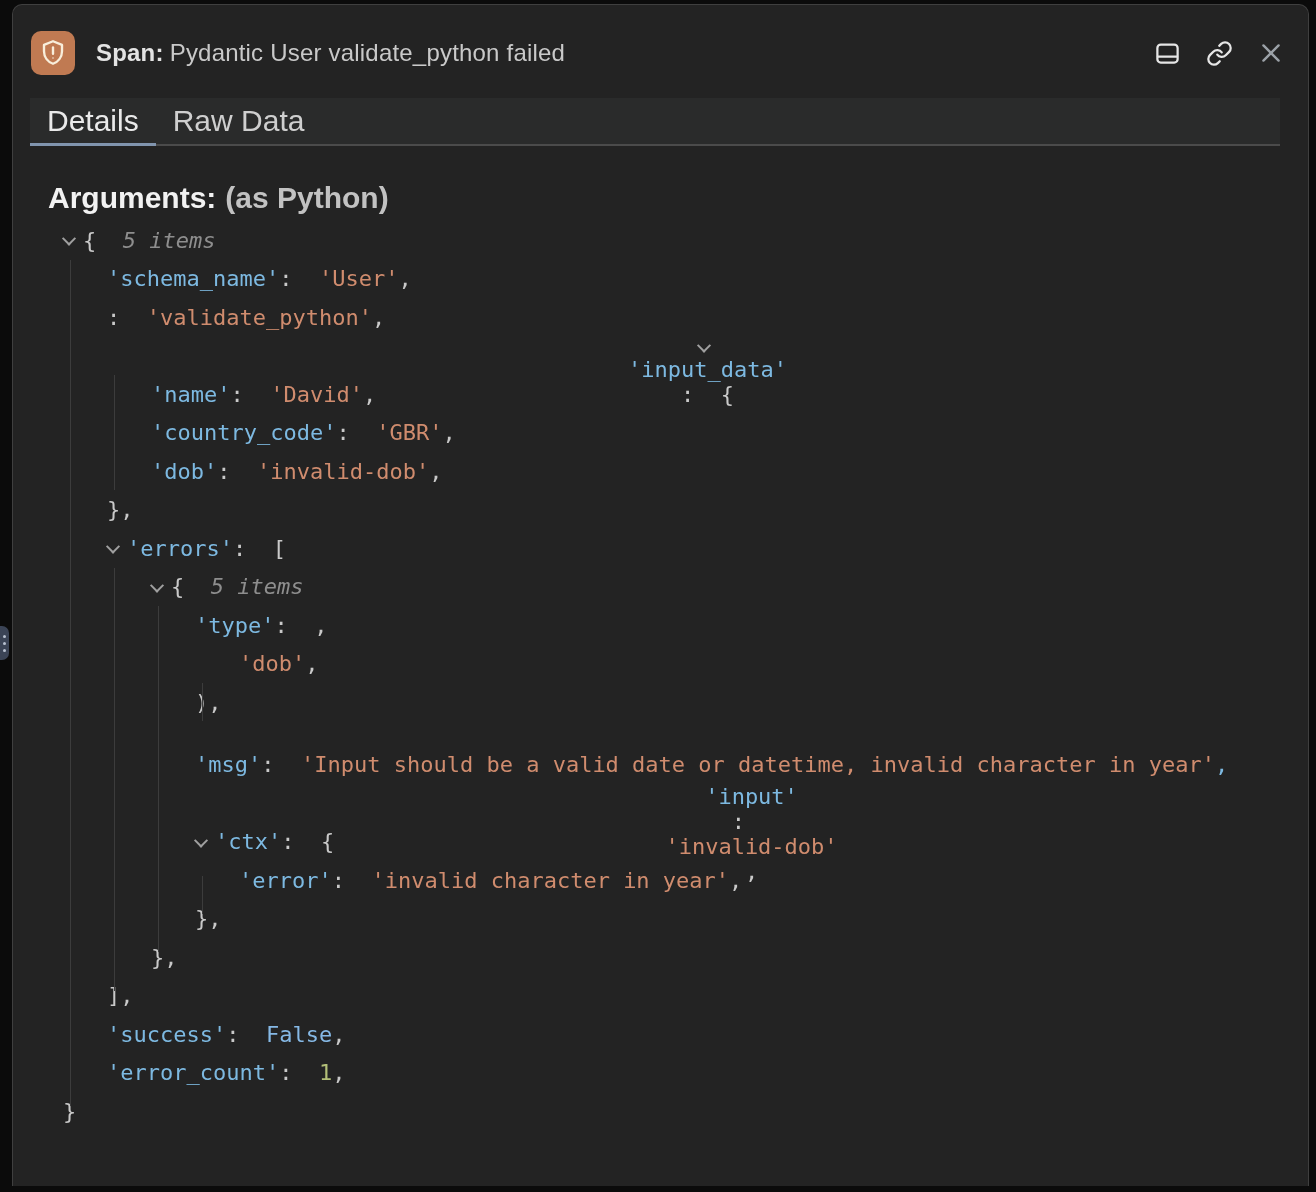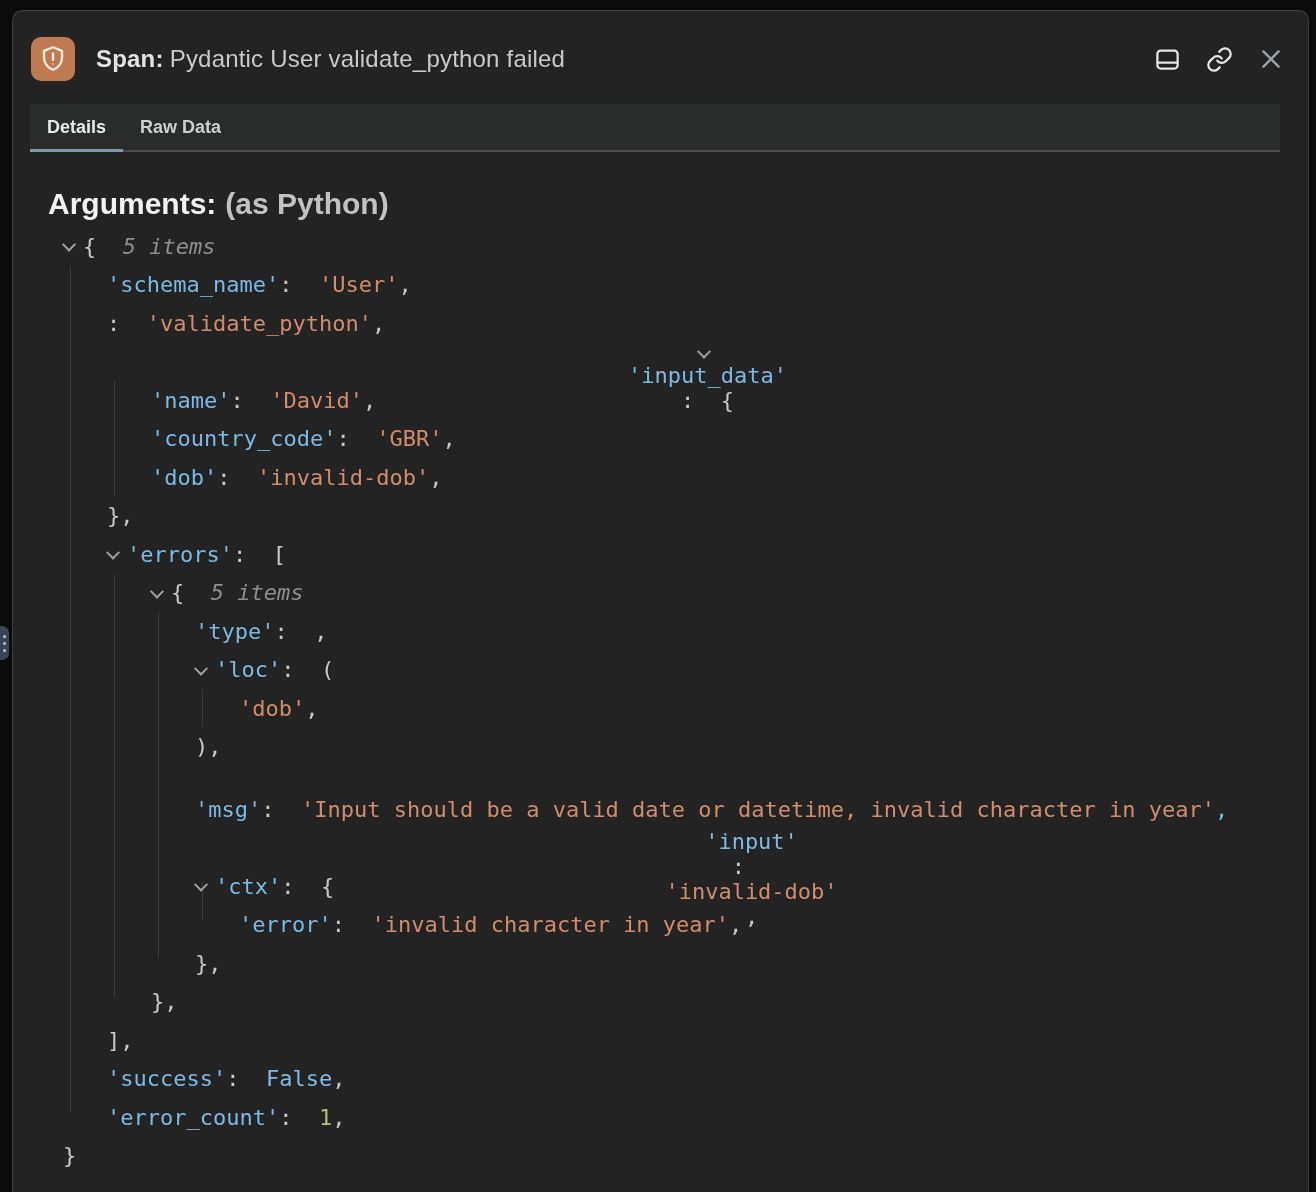--- a/index.html
+++ b/index.html
@@ -14,21 +14,21 @@
   }
   *{margin:0;padding:0;box-sizing:border-box;}
   html,body{width:1316px;height:1192px;overflow:hidden;}
   body{
     background:#0b0b0b;
     font-family:"Liberation Sans", sans-serif;
     position:relative;
   }
   .panel{
     position:absolute;
-    left:12px; top:10px;
+    left:12px; top:4px;
     width:1297px; height:1182px;
     background:#232323;
     border:1px solid #3f3f3f;
     border-bottom:none;
     border-radius:10px 10px 0 0;
     overflow:hidden;
   }
   
   .panel-header{
     display:flex; align-items:center;
@@ -70,24 +70,23 @@
     width:1250px;
     height:48px;
     background:#2a2b2b;
     border-bottom:2px solid #4b4b4b;
     display:flex;
   }
   .tab{
     position:relative;
     display:flex;align-items:center;
     padding:0 17px;
-    font-size:18px;
+    font-size:30px;
     color:#cfcfcf;
     cursor:pointer;
-    font-weight:bold;
   }
   .tab.active{color:#eaeaea;}
   .tab.active::after{
     content:"";
     position:absolute;left:0;right:0;bottom:-2px;
     height:3px;background:var(--accent-underline);
   }
   
   .content{padding:32px 0 0 23px;}
   .section-heading{
@@ -213,21 +212,20 @@
         <div class="row" style="padding-left: 71px;"><span class="key">'schema_name'</span><span class="punct">:  </span><span class="str">'User'</span><span class="punct">,</span></div>
         <div class="row" style="padding-left: 71px;"><span class="punct">:  </span><span class="str">'validate_python'</span><span class="punct">,</span></div>
         <div class="row" style="padding-left: 71px; flex-direction: column;"><span class="chev"></span><span class="key">'input_data'</span><span class="punct">:  {</span></div>
         <div class="row" style="padding-left: 115px;"><span class="key">'name'</span><span class="punct">:  </span><span class="str">'David'</span><span class="punct">,</span></div>
         <div class="row" style="padding-left: 115px;"><span class="key">'country_code'</span><span class="punct">:  </span><span class="str">'GBR'</span><span class="punct">,</span></div>
         <div class="row" style="padding-left: 115px;"><span class="key">'dob'</span><span class="punct">:  </span><span class="str">'invalid-dob'</span><span class="punct">,</span></div>
         <div class="row" style="padding-left: 71px;"><span class="punct">},</span></div>
         <div class="row" style="padding-left: 71px;"><span class="chev"></span><span class="key">'errors'</span><span class="punct">:  [</span></div>
         <div class="row" style="padding-left: 115px;"><span class="chev"></span><span class="punct">{  </span><span class="items">5 items</span></div>
         <div class="row" style="padding-left: 159px;"><span class="key">'type'</span><span class="punct">:  </span><span class="punct">,</span></div>
-        <div class="row" style="padding-left: 159px;"><span class="chev"></span><span class="key">'loc'</span><span class="punct">:  (</span></div>
         <div class="row" style="padding-left: 203px;"><span class="str">'dob'</span><span class="punct">,</span></div>
         <div class="row" style="padding-left: 159px;"><span class="punct">),</span></div>
         <div class="row" style="padding-left: 159px; margin-top: 24px;"><span class="key">'msg'</span><span class="punct">:  </span><span class="str">'Input should be a valid date or datetime, invalid character in year'</span><span class="key">,</span></div>
         <div class="row" style="padding-left: 159px; flex-direction: column;"><span class="key">'input'</span><span class="punct">:  </span><span class="str">'invalid-dob'</span><span class="punct">,</span></div>
         <div class="row" style="padding-left: 159px;"><span class="chev"></span><span class="key">'ctx'</span><span class="punct">:  {</span></div>
         <div class="row" style="padding-left: 203px;"><span class="key">'error'</span><span class="punct">:  </span><span class="str">'invalid character in year'</span><span class="punct">,</span></div>
         <div class="row" style="padding-left: 159px;"><span class="punct">},</span></div>
         <div class="row" style="padding-left: 115px;"><span class="punct">},</span></div>
         <div class="row" style="padding-left: 71px;"><span class="punct">],</span></div>
         <div class="row" style="padding-left: 71px;"><span class="key">'success'</span><span class="punct">:  </span><span class="bool">False</span><span class="punct">,</span></div>

